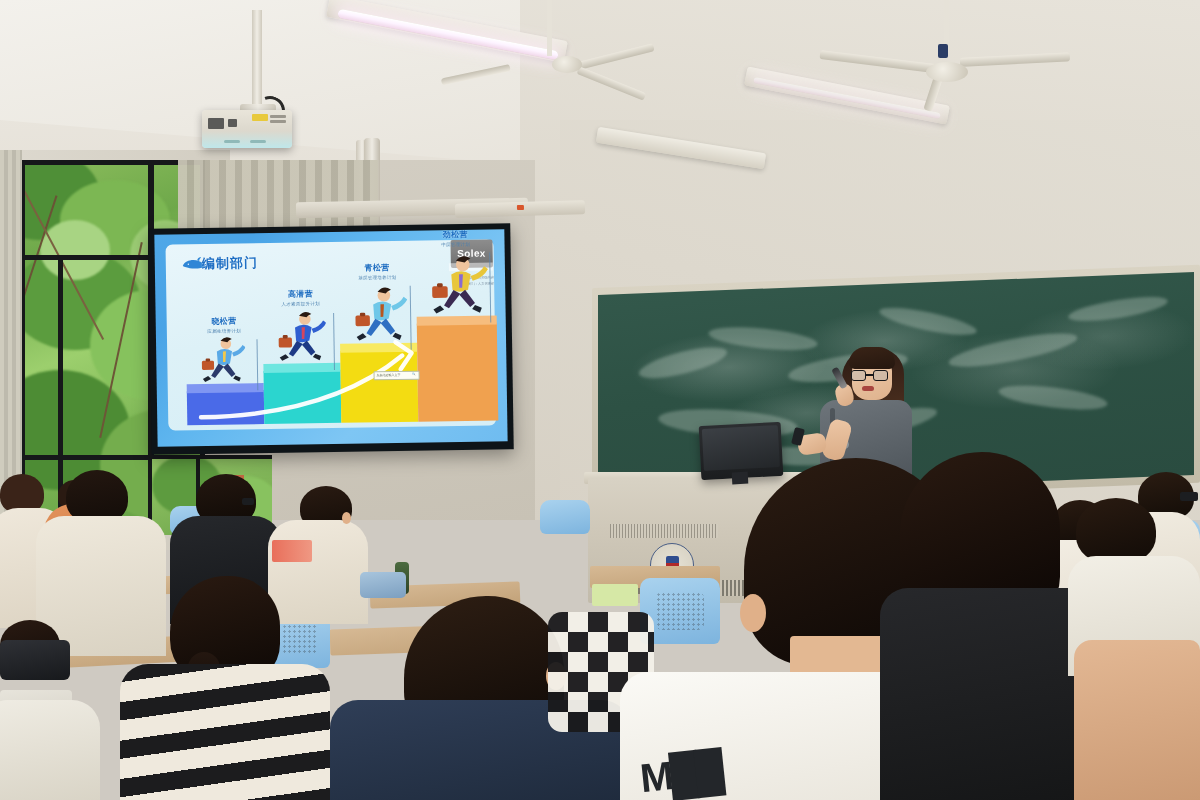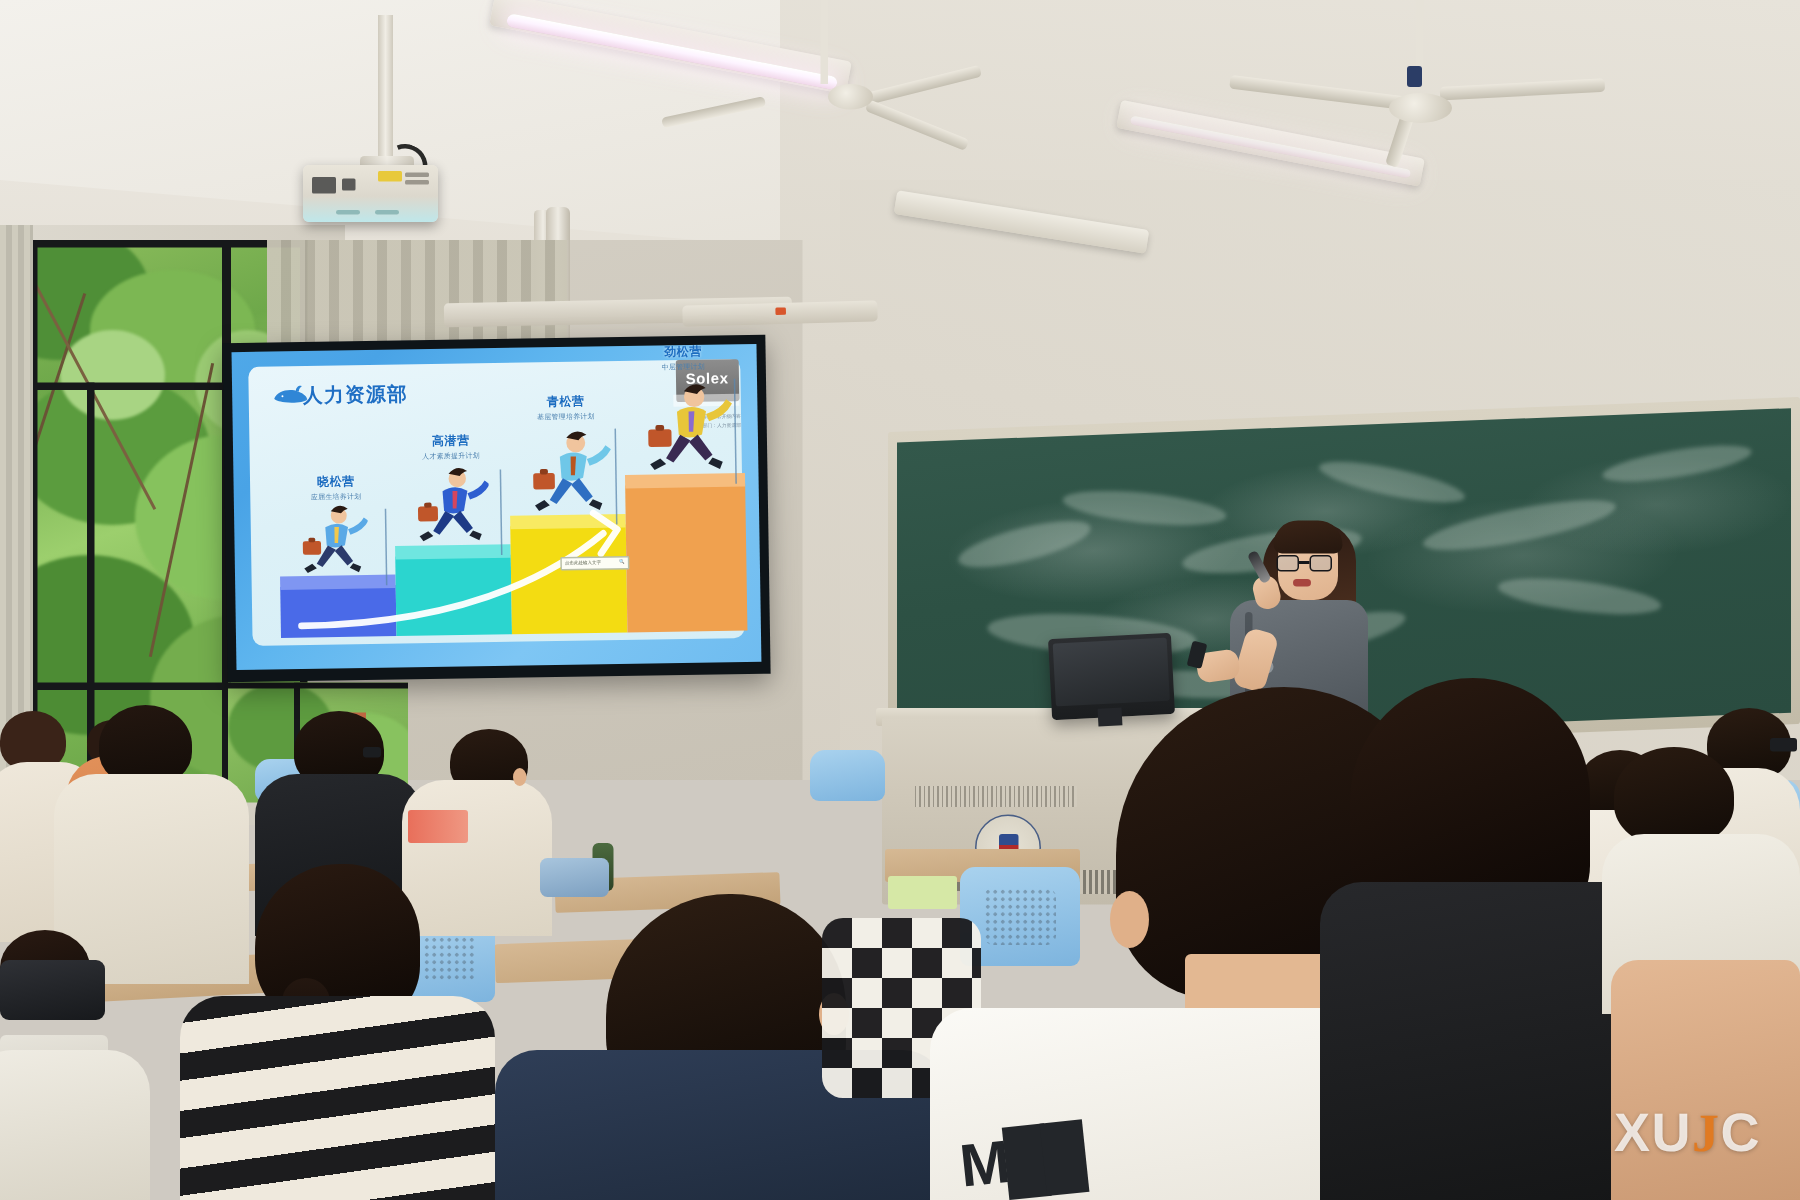--- a/index.html
+++ b/index.html
@@ -384,21 +384,21 @@
   <div class="screen">
     <div class="slide">
       <div class="slide-inner"></div>
 
       <svg class="whale" viewBox="0 0 52 28">
         <path d="M4 19 C8 9, 24 5, 36 10 C44 13, 48 18, 48 21 C44 24, 30 26, 18 24 C10 22.5, 5 21, 4 19 Z" fill="#2f86d6"></path>
         <path d="M33 9 C33 4, 38 1, 41 3 C38 5, 37 7, 37 10 Z" fill="#2f86d6"></path>
         <circle cx="15" cy="16" r="1.3" fill="#fff"></circle>
       </svg>
 
-      <div class="slide-title">人力资源部</div>
+      <div class="slide-title">编制部门</div>
 
       <div class="logo-box">
         <span class="logo-text">Solex</span>
       </div>
       <div class="logo-sub"></div>
       <div class="corner-meta">
         <div>保密等级：公开级内容</div>
         <div>编制部门：人力资源部</div>
       </div>
 
@@ -649,19 +649,14 @@
     <div class="torso" style="left:1068px;top:556px;width:132px;height:120px;background:linear-gradient(170deg,#f2efe6,#ddd8cb);"></div>
     <div style="position:absolute;left:1074px;top:640px;width:126px;height:160px;background:linear-gradient(170deg,#e3b894,#cb9a74);border-radius:18px 10px 0 0;"></div>
   </div>
 
   <div class="person">
     <div class="hair" style="left:0px;top:620px;width:60px;height:50px;background:linear-gradient(165deg,#2a1a12,#120c08);"></div>
     <div class="torso" style="left:-20px;top:700px;width:120px;height:100px;background:linear-gradient(170deg,#efece3,#d9d4c6);"></div>
   </div>
   <div style="position:absolute;left:0px;top:640px;width:70px;height:40px;background:linear-gradient(170deg,#2f3136,#17191c);border-radius:6px;"></div>
 
-  <div class="watermark">
-    <span>XU</span>
-      <span class="wm-j">J</span>
-      <span>C</span>
-  </div>
 
 </div>
 
 </body></html>

